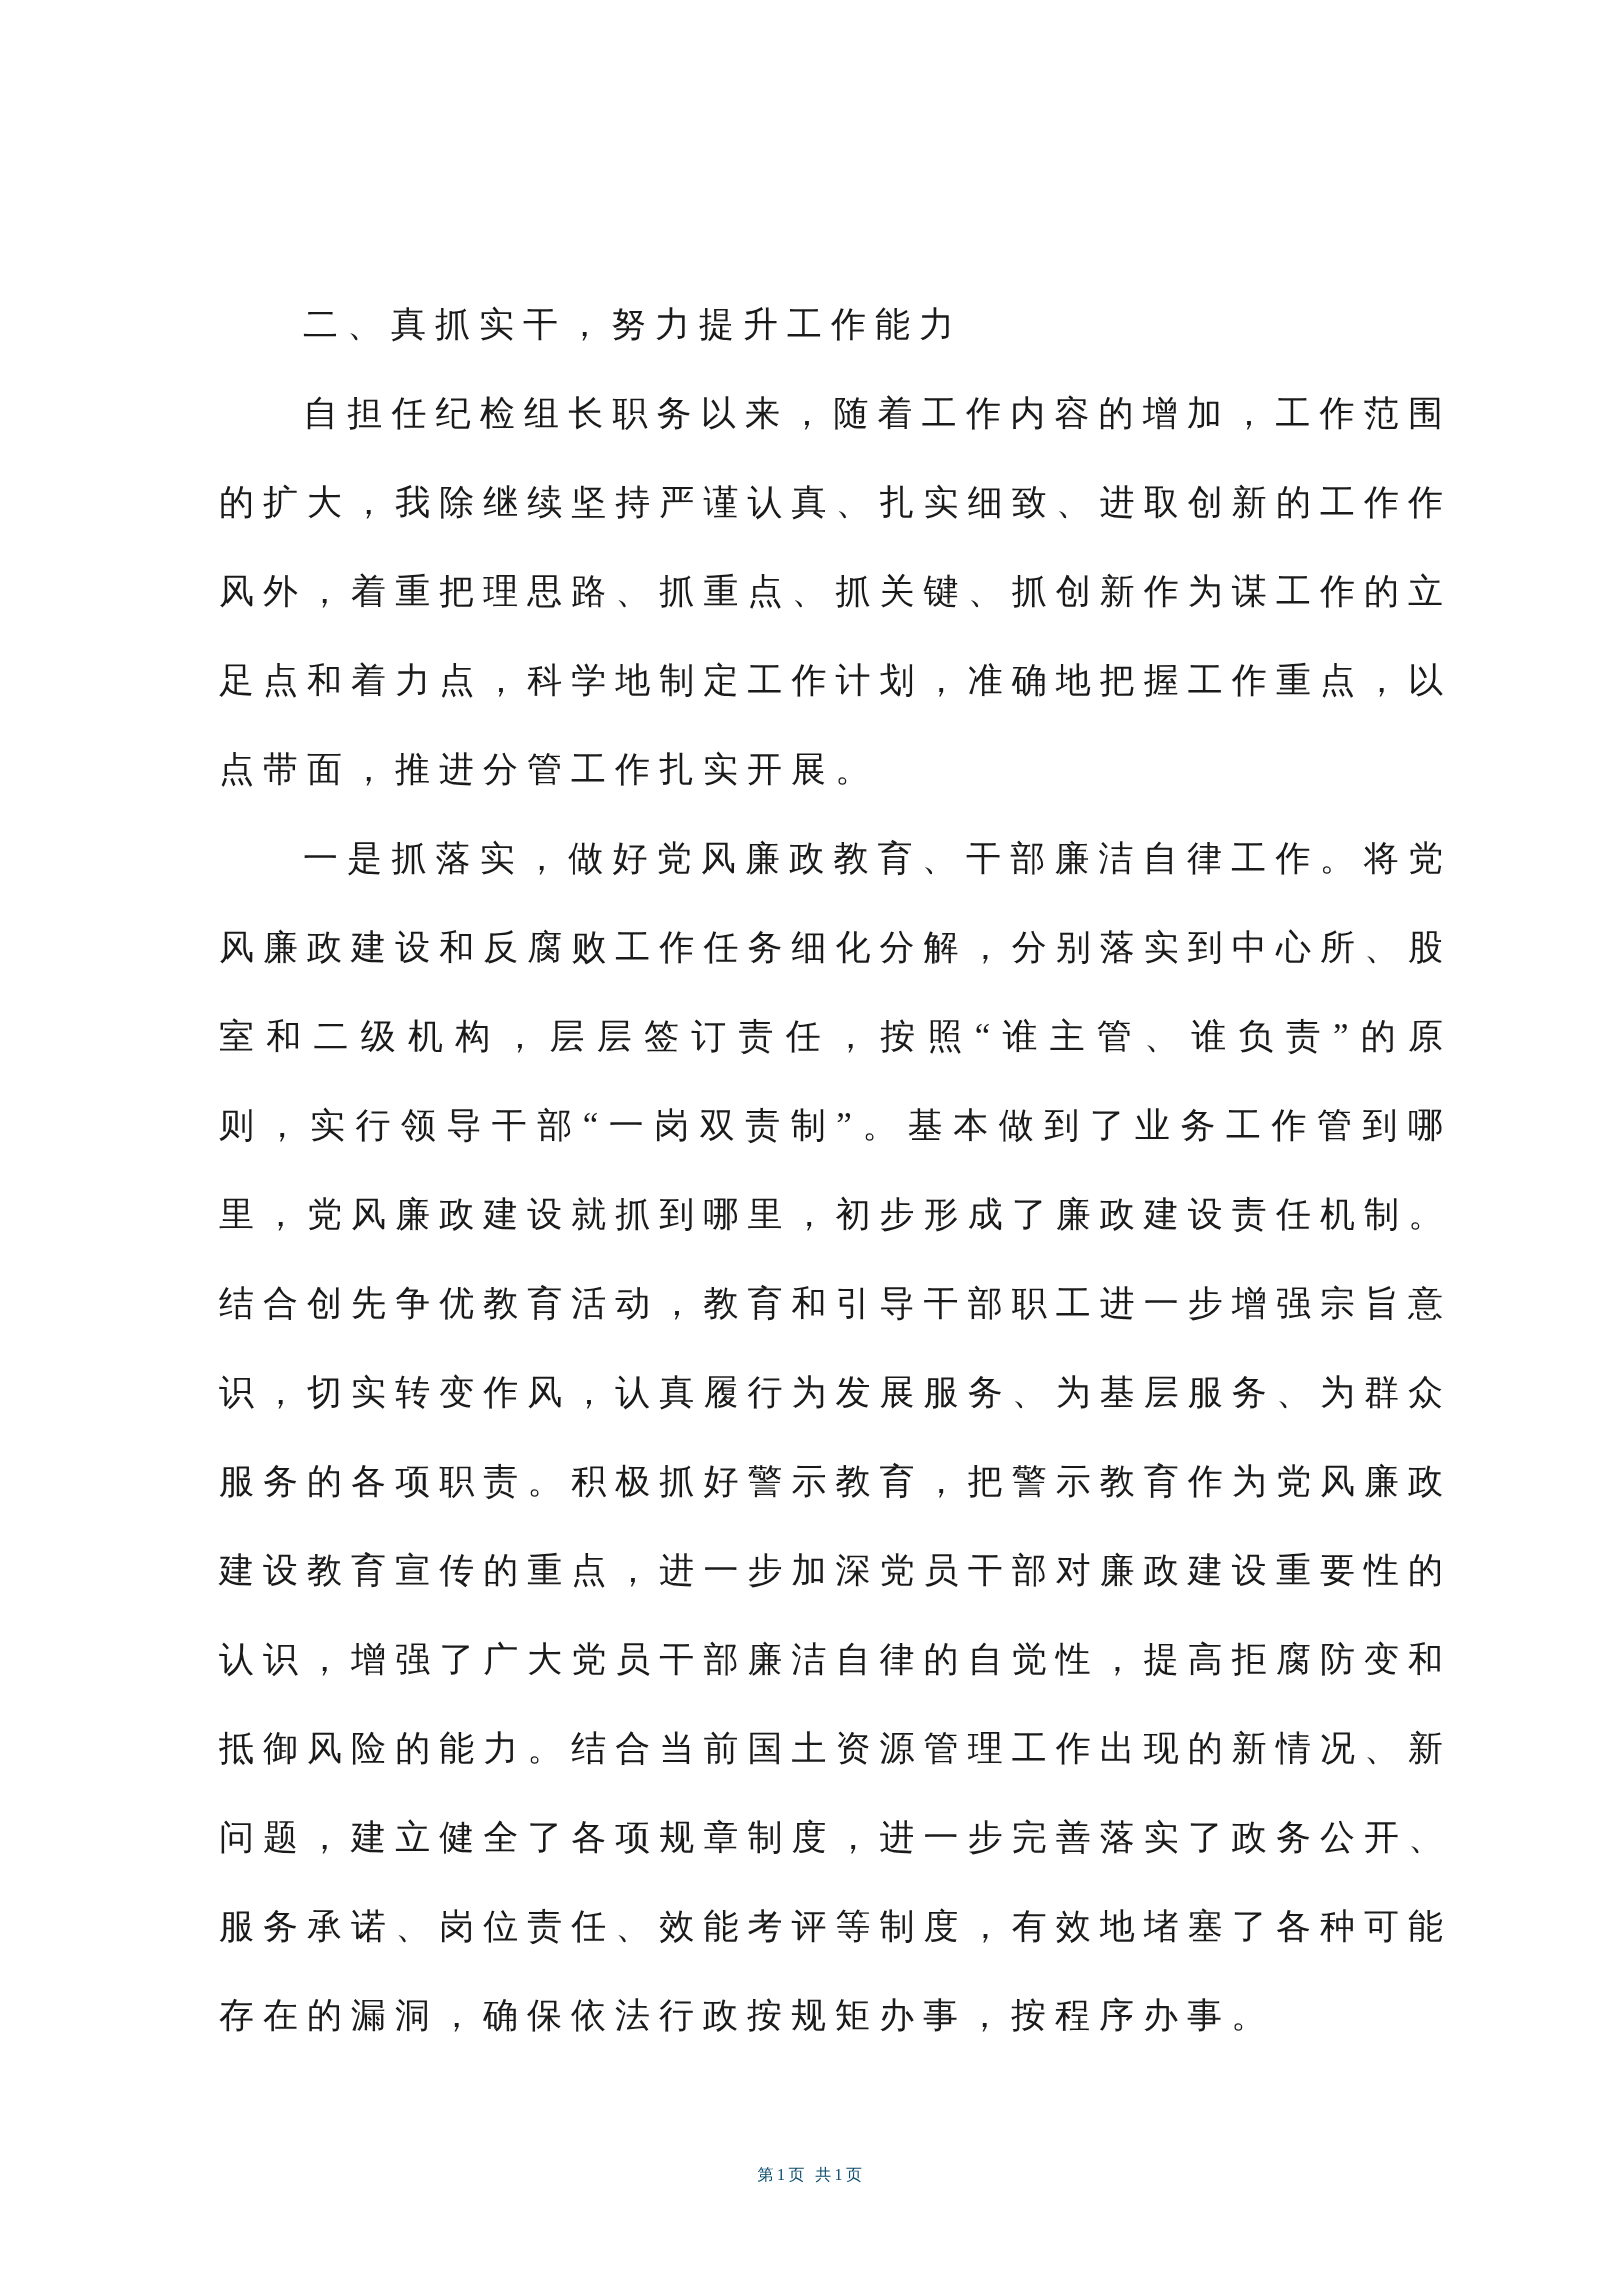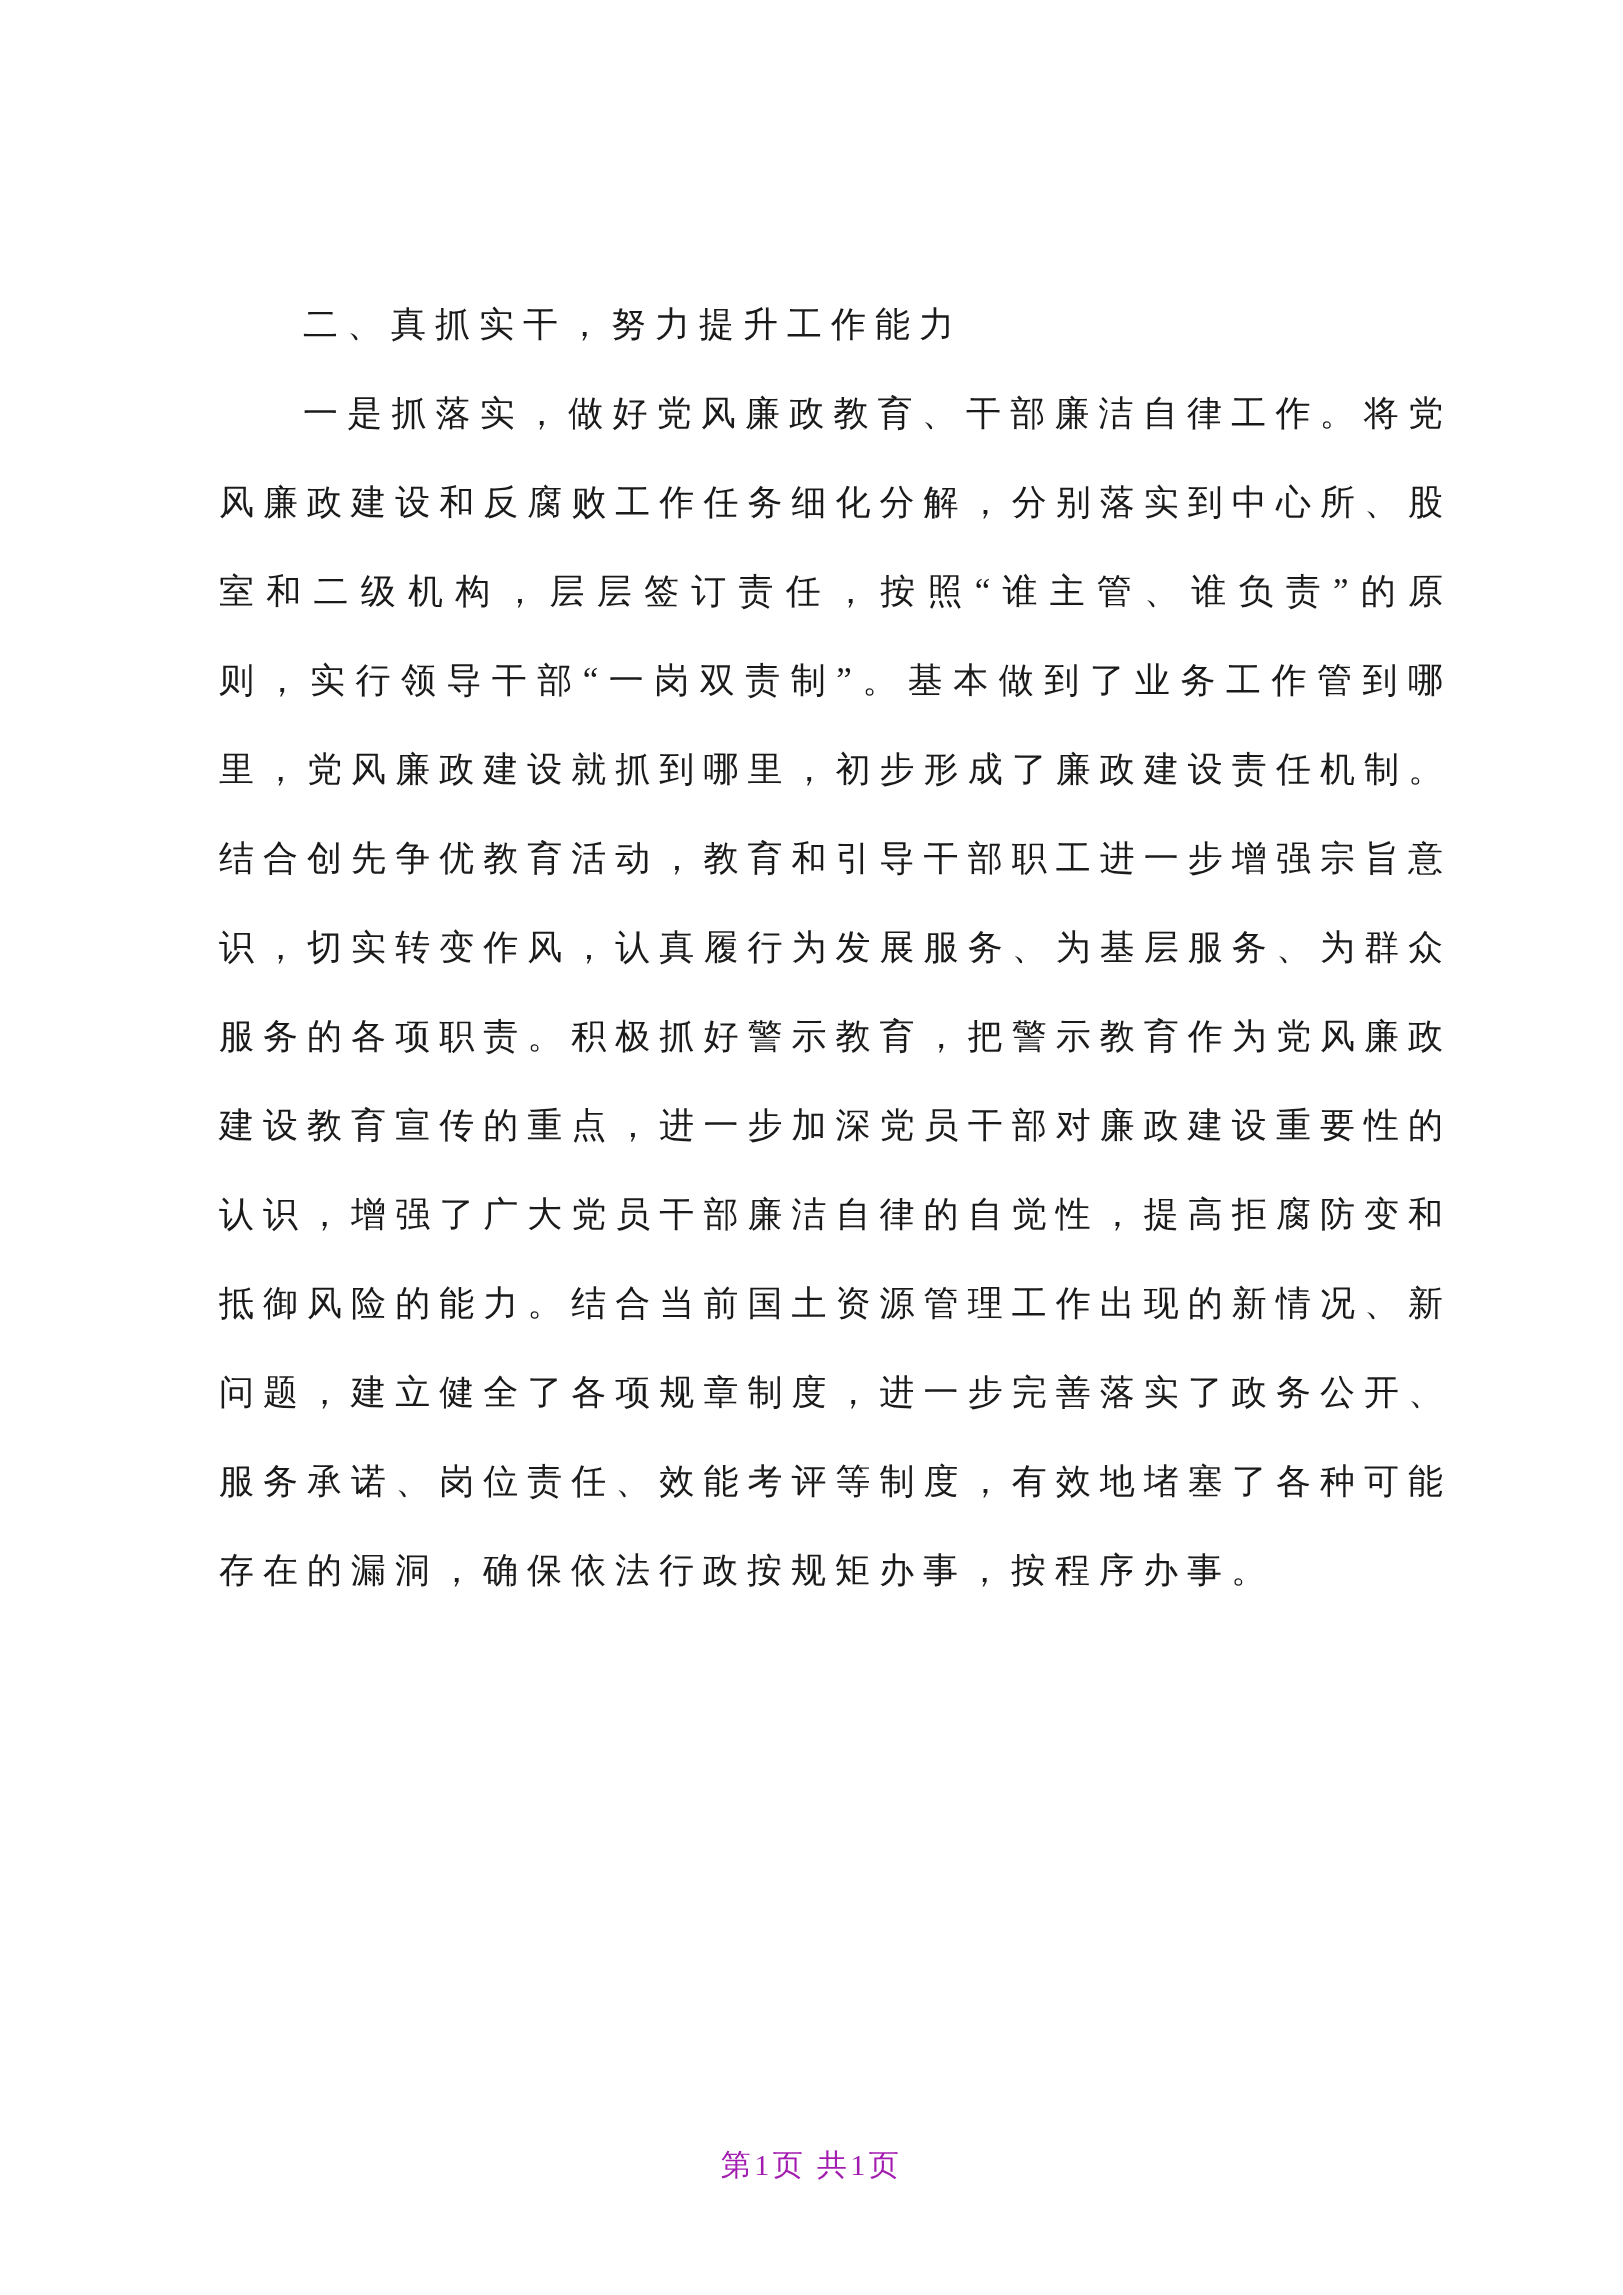--- a/index.html
+++ b/index.html
@@ -36,33 +36,34 @@
   }
   .heading {
     font-weight: 400;
   }
   .footer {
     position: absolute;
     left: 0;
     right: 0;
     bottom: 109px;
     text-align: center;
-    font-size: 30px;
+    font-size: 16px;
     letter-spacing: 3.4px;
-    color: #a21caf;
+    color: #0c4a6e;
   }
 </style>
 </head>
 <body>
 
 <div class="page">
 
   <div class="text-block">
     <p class="para heading">二、真抓实干，努力提升工作能力</p>
 
+    <p class="para">自担任纪检组长职务以来，随着工作内容的增加，工作范围的扩大，我除继续坚持严谨认真、扎实细致、进取创新的工作作风外，着重把理思路、抓重点、抓关键、抓创新作为谋工作的立足点和着力点，科学地制定工作计划，准确地把握工作重点，以点带面，推进分管工作扎实开展。</p>
 
     <p class="para">一是抓落实，做好党风廉政教育、干部廉洁自律工作。将党风廉政建设和反腐败工作任务细化分解，分别落实到中心所、股室和二级机构，层层签订责任，按照“谁主管、谁负责”的原则，实行领导干部“一岗双责制”。基本做到了业务工作管到哪里，党风廉政建设就抓到哪里，初步形成了廉政建设责任机制。结合创先争优教育活动，教育和引导干部职工进一步增强宗旨意识，切实转变作风，认真履行为发展服务、为基层服务、为群众服务的各项职责。积极抓好警示教育，把警示教育作为党风廉政建设教育宣传的重点，进一步加深党员干部对廉政建设重要性的认识，增强了广大党员干部廉洁自律的自觉性，提高拒腐防变和抵御风险的能力。结合当前国土资源管理工作出现的新情况、新问题，建立健全了各项规章制度，进一步完善落实了政务公开、服务承诺、岗位责任、效能考评等制度，有效地堵塞了各种可能存在的漏洞，确保依法行政按规矩办事，按程序办事。</p>
 
   </div>
 
   <div class="footer">第1页 共1页</div>
 
 </div>
 
 

